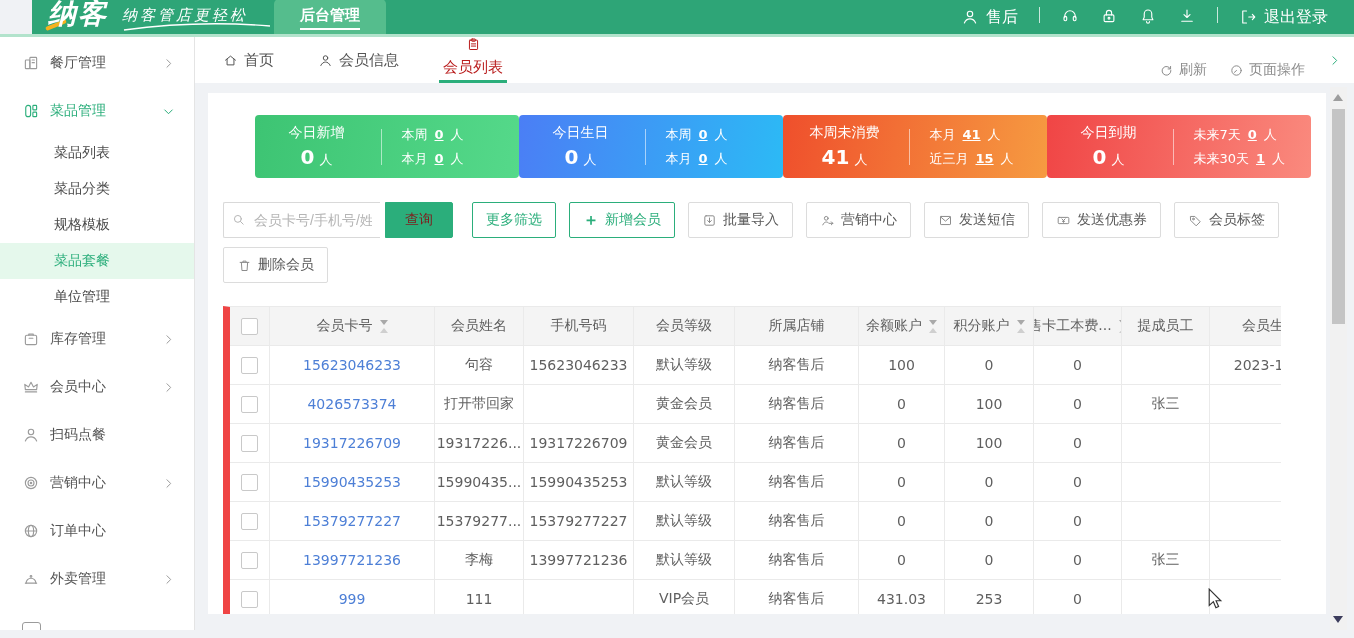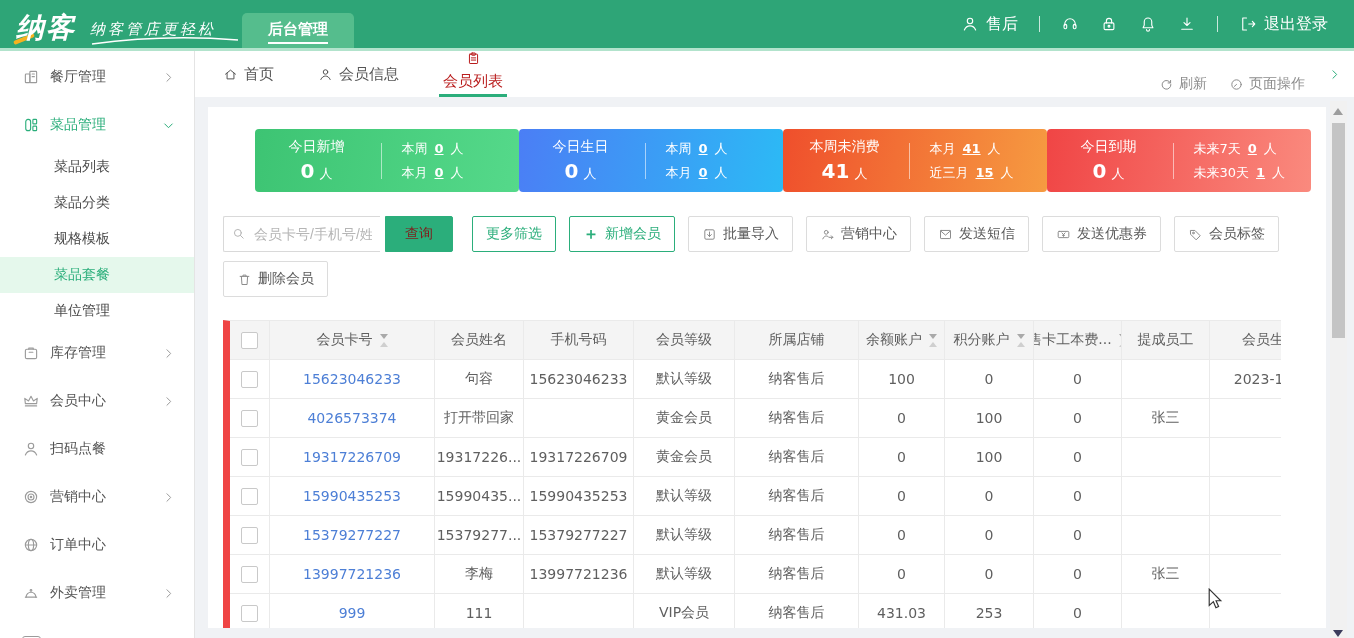--- a/index.html
+++ b/index.html
@@ -3,34 +3,34 @@
 <meta charset="utf-8">
 <style>
   html,body{margin:0;padding:0;}
   body{width:1354px;height:638px;overflow:hidden;position:relative;background:#f0f2f5;
        font-family:"DejaVu Sans","Liberation Sans",sans-serif;}
   svg{display:block;}
   .ic{width:18px;height:18px;stroke:currentColor;fill:none;stroke-width:1.5;stroke-linecap:round;stroke-linejoin:round;}
   .ic-sm{width:15px;height:15px;stroke:currentColor;fill:none;stroke-width:1.6;stroke-linecap:round;stroke-linejoin:round;}
 
   
-  .topbar{height:48px;background:#2ea577;display:flex;align-items:center;justify-content:space-between;
-          padding:0 26px 0 16px;position:relative;}
+  .topbar{height:34px;background:#2ea577;display:flex;align-items:center;justify-content:space-between;
+          padding:0 26px 0 16px;position:relative;margin-left:32px;}
   .brand{display:flex;align-items:flex-end;height:100%;}
   .logo{color:#fff;font-size:28px;font-weight:bold;font-style:italic;letter-spacing:2px;line-height:40px;position:relative;z-index:1;}
   .logo i{position:absolute;left:-3px;bottom:7px;width:22px;height:4px;background:#f6b21e;
           transform:rotate(-22deg);border-radius:2px;z-index:-1;}
   .slogan-wrap{position:relative;margin:0 0 9px 14px;}
   .slogan{color:#fff;font-size:15px;font-style:italic;font-family:"DejaVu Serif","Liberation Serif",serif;letter-spacing:3px;}
   .swoosh{position:absolute;left:0;bottom:-7px;}
   .admin-tab{margin-left:26px;align-self:flex-end;background:#55bd8d;border-radius:5px 5px 0 0;
              padding:7px 26px 9px;color:#fff;font-size:15px;font-weight:bold;position:relative;cursor:pointer;}
   .admin-tab b{font-weight:bold;}
   .tab-underline{position:absolute;left:50%;transform:translateX(-50%);bottom:4px;width:60px;height:2px;background:#fff;}
-  .top-actions{display:flex;align-items:center;gap:21px;color:#fff;font-size:16px;}
+  .top-actions{display:flex;gap:21px;color:#fff;font-size:16px;}
   .top-item{display:flex;align-items:center;gap:7px;cursor:pointer;}
   .top-ic{cursor:pointer;}
   .vdiv{width:1px;height:16px;background:rgba(255,255,255,.75);}
   .green-strip{height:3px;background:#b2e3cc;}
 
   
   .main-row{display:flex;height:593px;}
   .sidebar{width:195px;background:#fff;border-right:1px solid #e4e4e4;box-sizing:border-box;
            padding-top:2px;position:relative;overflow:hidden;}
   .side-item{height:48px;display:flex;align-items:center;padding:0 18px 0 22px;color:#545454;font-size:14px;cursor:pointer;}

